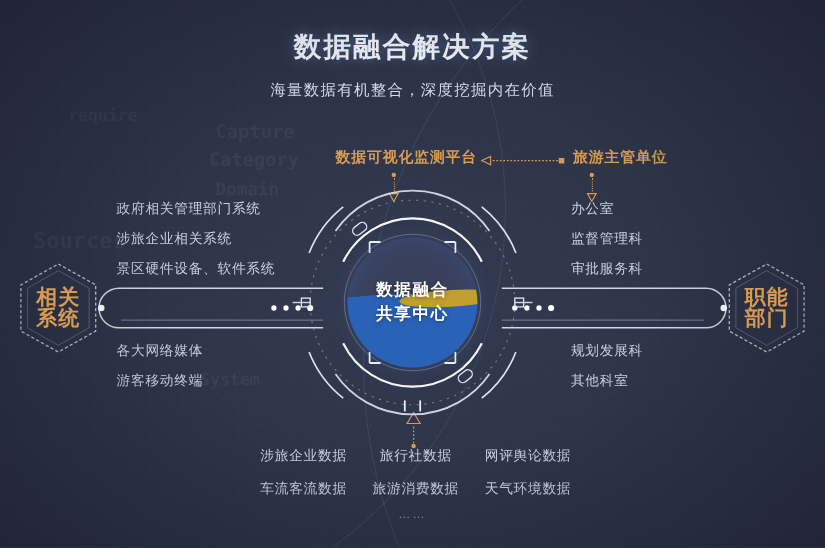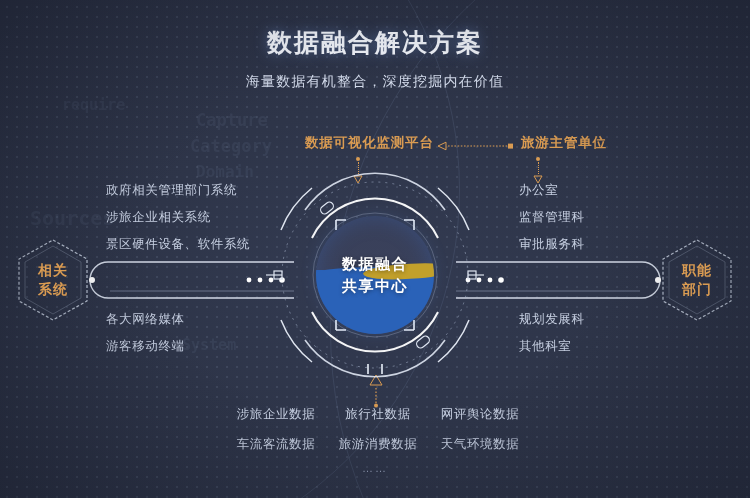--- a/index.html
+++ b/index.html
@@ -73,21 +73,21 @@
   #drop-authority{ left:532px; top:157px; }
 
   
   .hex{
     position:absolute; width:74px; height:84px;
     display:flex; align-items:center; justify-content:center;
   }
   .hex svg{ position:absolute; inset:0; }
   .hex .txt{
     position:relative; z-index:2; text-align:center; color:#d99b52;
-    font-size:14px; font-weight:bold; line-height:19px; letter-spacing:1px;
+    font-size:19px; font-weight:bold; line-height:19px; letter-spacing:1px;
   }
   #hex-left{ left:16px; top:238px; }
   #hex-right{ left:660px; top:238px; }
 
   
   .pipe{ position:absolute; }
 
   
   .colitem{
     position:absolute; color:#c7d0e2; font-size:12.5px; letter-spacing:.6px; white-space:nowrap;

